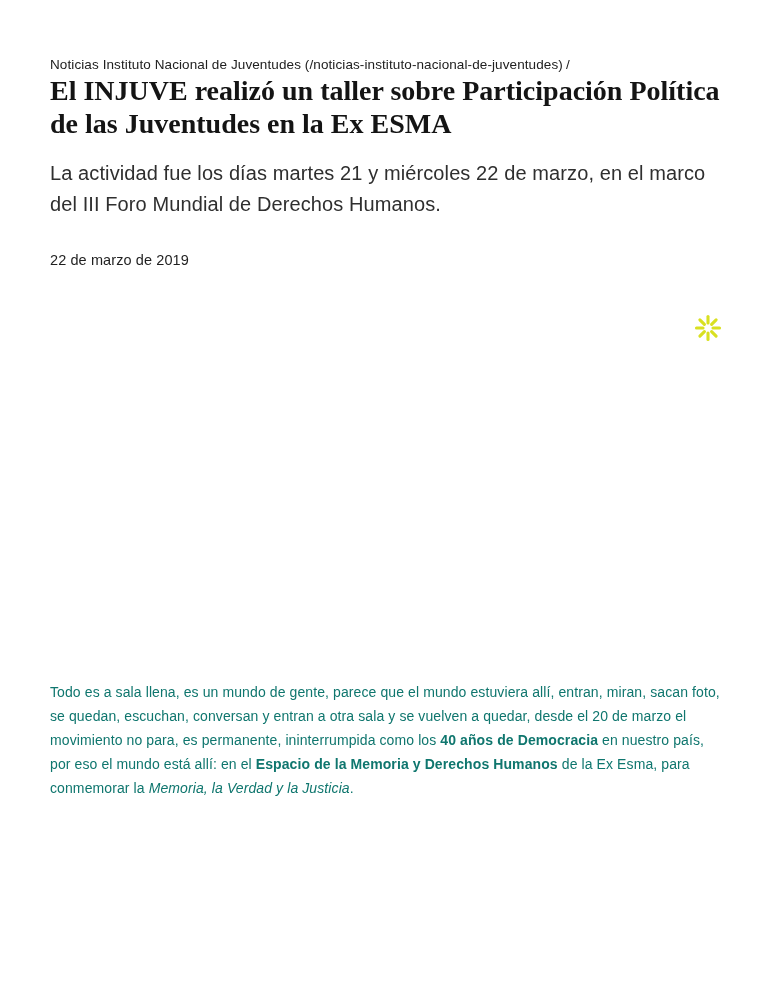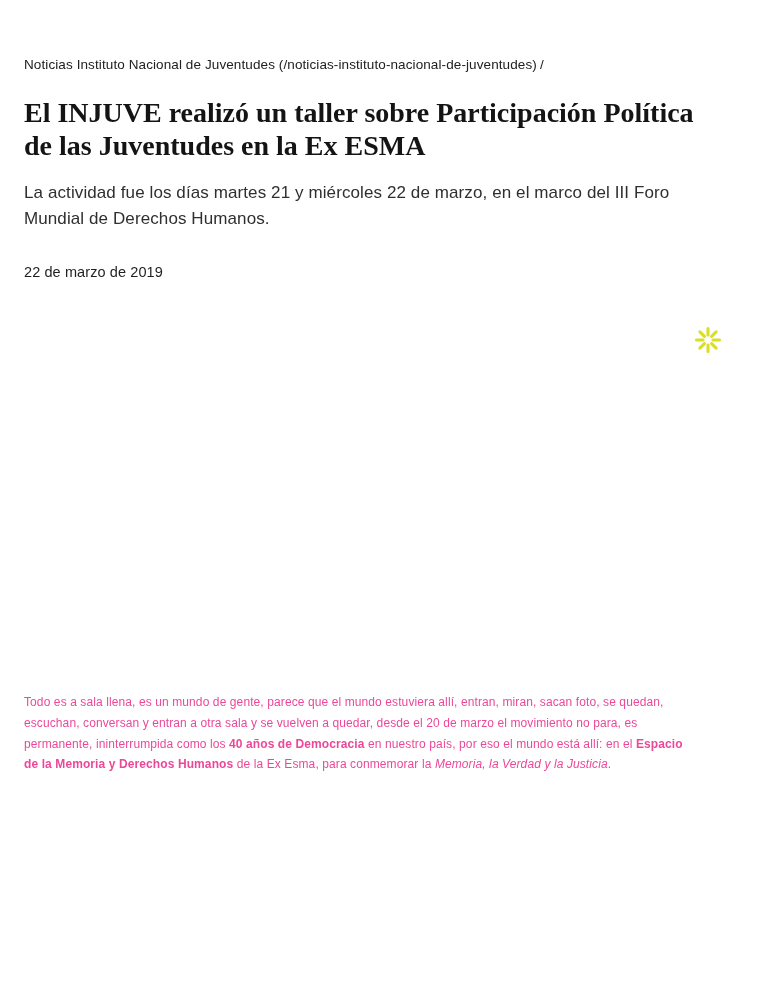--- a/index.html
+++ b/index.html
@@ -5,50 +5,49 @@
   * { margin: 0; padding: 0; box-sizing: border-box; }
   html, body {
     width: 773px;
     background: #ffffff;
     font-family: "Liberation Sans", sans-serif;
     color: #1b1b1b;
   }
   .page {
     width: 772px;
     min-height: 1000px;
-    padding: 56px 50px 40px 24px;
+    padding: 56px 50px 40px 50px;
     position: relative;
   }
   .breadcrumb {
     font-size: 13.5px;
     line-height: 1.3;
     color: #212121;
     letter-spacing: 0.1px;
   }
   .breadcrumb a.bc-link {
     color: #212121;
     text-decoration: none;
     cursor: pointer;
   }
   .breadcrumb .bc-sep {
     color: #212121;
     margin-left: 3px;
   }
   h1.article-title {
-    margin-top: 22px;
     font-family: "Liberation Serif", "DejaVu Serif", serif;
     font-size: 28px;
     line-height: 1.2;
     font-weight: 700;
     color: #141414;
     max-width: 680px;
   }
   p.article-subtitle {
     margin-top: 17px;
-    font-size: 17px;
+    font-size: 20px;
     line-height: 1.55;
     color: #2f2f2f;
     max-width: 665px;
     letter-spacing: 0.1px;
   }
   .article-date {
     margin-top: 32px;
     font-size: 14.5px;
     color: #1f1f1f;
     letter-spacing: 0.1px;
@@ -60,23 +59,23 @@
   }
   .spinner {
     position: absolute;
     top: 46px;
     right: 0;
     width: 28px;
     height: 28px;
     display: block;
   }
   p.article-body {
-    font-size: 12px;
+    font-size: 14px;
     line-height: 1.72;
-    color: #ec4899;
+    color: #0f766e;
     max-width: 673px;
     letter-spacing: 0.1px;
   }
   p.article-body .seg-bold { font-weight: 700; }
   p.article-body .seg-italic { font-style: italic; }
 </style>
 </head>
 <body>
 
 <div class="page">

